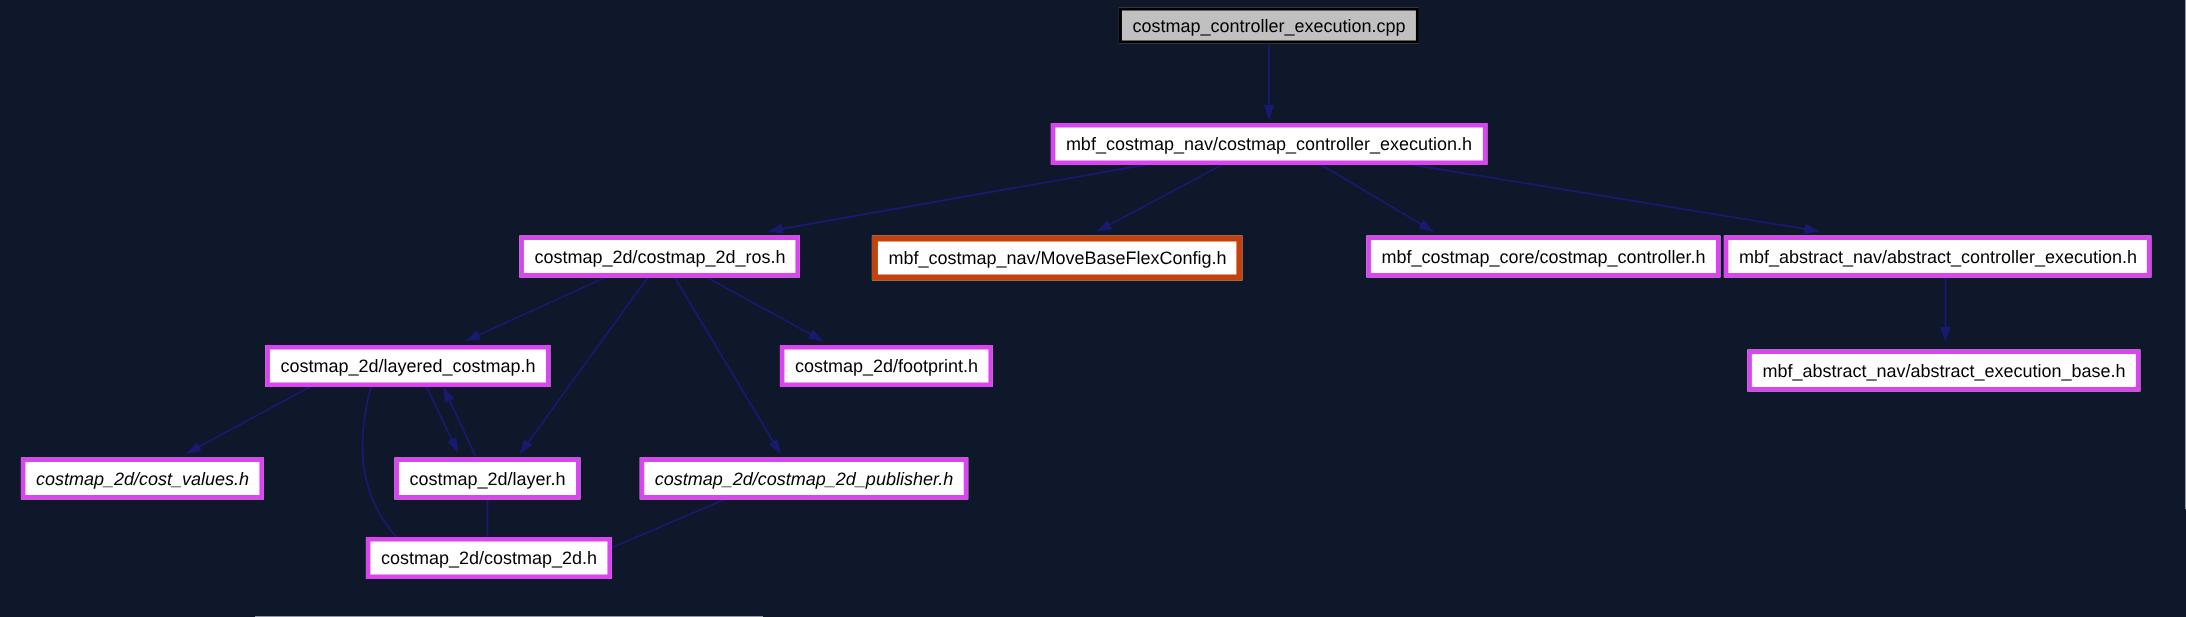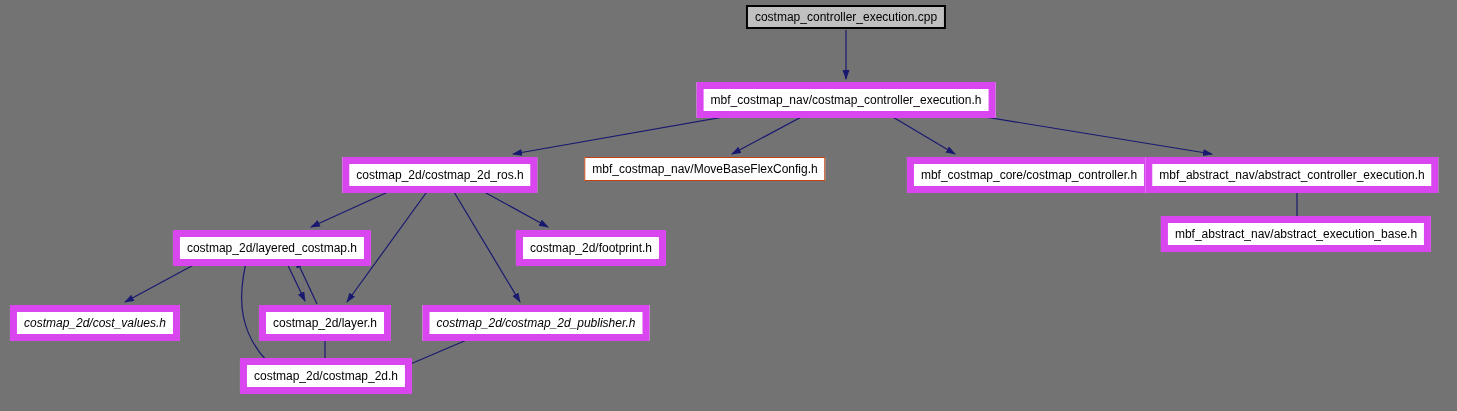--- a/index.html
+++ b/index.html
@@ -5,52 +5,52 @@
   html, body {
     margin: 0;
     padding: 0;
     background: #ffffff;
     font-family: "Liberation Sans", sans-serif;
   }
   #graph {
     position: relative;
     width: 1457px;
     height: 411px;
-    background: #737373;
+    background: #0f172a;
     overflow: hidden;
   }
   #edge-layer {
     position: absolute;
     left: 0;
     top: 0;
     z-index: 1;
   }
   .node {
     position: absolute;
     transform: translateX(-50%);
     height: 22px;
     line-height: 22px;
     padding: 0 7px;
     white-space: nowrap;
     background: #ffffff;
-    border: 7px solid #d946ef;
+    border: 3px solid #d946ef;
     color: #000000;
     font-size: 12px;
     text-align: center;
     z-index: 2;
     box-sizing: content-box;
   }
   .node.current {
     background: #c0c0c0;
     border: 2px solid #000000;
     height: 20px;
     line-height: 20px;
   }
   .node.external {
-    border: 1px solid #c2410c;
+    border: 4px solid #c2410c;
   }
 </style>
 </head>
 <body>
 
 <div id="graph">
   <svg id="edge-layer" width="1457" height="411" viewBox="0 0 1457 411" xmlns="http://www.w3.org/2000/svg">
     <defs>
       <marker id="arrowhead" markerWidth="10" markerHeight="8" refX="9" refY="3.5" orient="auto" markerUnits="userSpaceOnUse">
         <path d="M0,0 L10,3.5 L0,7 Z" fill="#191970"></path>
@@ -77,19 +77,19 @@
   </svg>
   <div id="nodes">
       <div class="node current" style="left: 846px; top: 5px;">costmap_controller_execution.cpp</div>
       <div class="node" style="left: 846px; top: 82px;">mbf_costmap_nav/costmap_controller_execution.h</div>
       <div class="node" style="left: 440px; top: 157px;">costmap_2d/costmap_2d_ros.h</div>
       <div class="node external" style="left: 705px; top: 157px;">mbf_costmap_nav/MoveBaseFlexConfig.h</div>
       <div class="node" style="left: 989px; top: 157px; margin-left: 40px;">mbf_costmap_core/costmap_controller.h</div>
       <div class="node" style="left: 1292px; top: 157px;">mbf_abstract_nav/abstract_controller_execution.h</div>
       <div class="node" style="left: 272px; top: 230px;">costmap_2d/layered_costmap.h</div>
       <div class="node" style="left: 579px; top: 230px; margin-left: 12px;">costmap_2d/footprint.h</div>
-      <div class="node" style="left: 1296px; top: 216px;">mbf_abstract_nav/abstract_execution_base.h</div>
+      <div class="node" style="left: 1296px; top: 233px;">mbf_abstract_nav/abstract_execution_base.h</div>
       <div class="node" style="left: 95px; top: 305px; font-style: italic;">costmap_2d/cost_values.h</div>
       <div class="node" style="left: 325px; top: 305px;">costmap_2d/layer.h</div>
       <div class="node" style="left: 536px; top: 305px; font-style: italic;">costmap_2d/costmap_2d_publisher.h</div>
       <div class="node" style="left: 326px; top: 358px;">costmap_2d/costmap_2d.h</div>
     </div>
 </div>
 
 </body></html>

